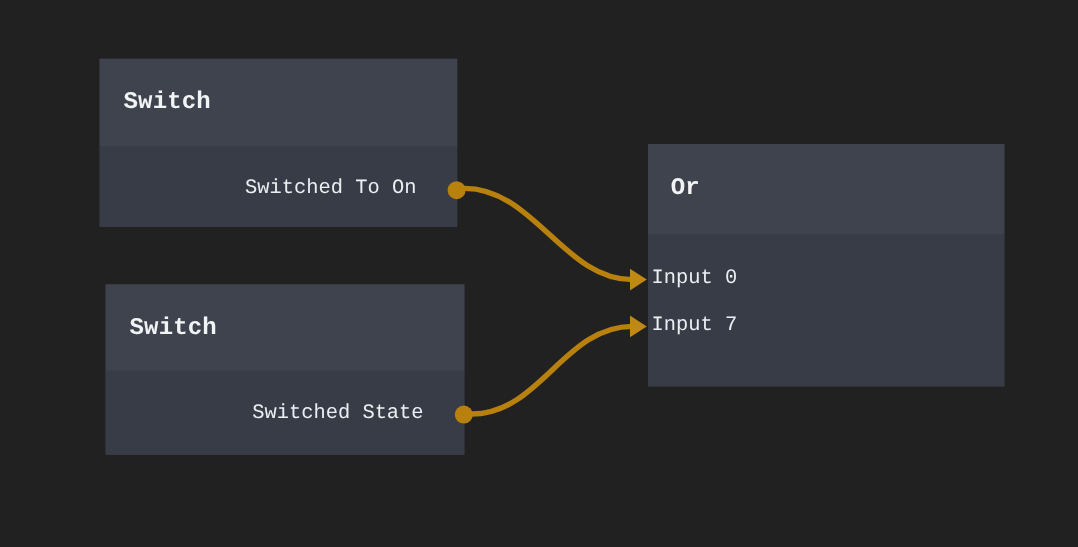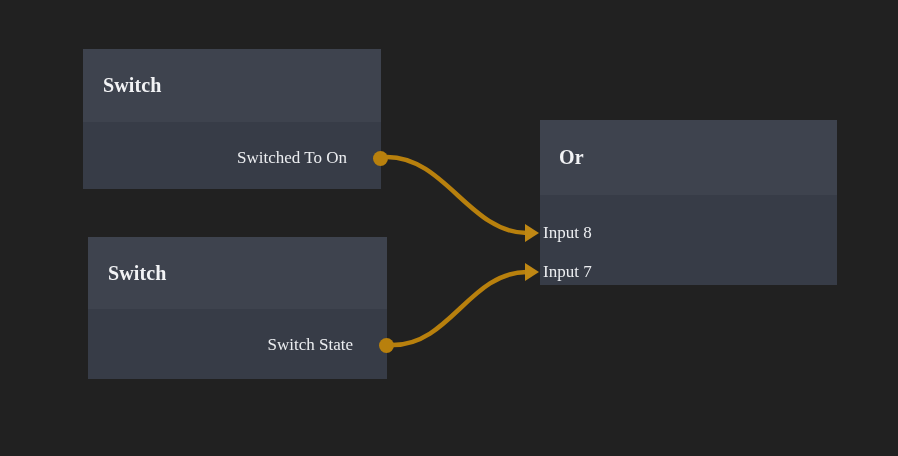--- a/index.html
+++ b/index.html
@@ -7,21 +7,21 @@
     margin: 0;
     padding: 0;
     background: #212121;
   }
   #canvas {
     position: relative;
     width: 898px;
     height: 456px;
     background: #212121;
     overflow: hidden;
-    font-family: Liberation Serif, serif;
+    font-family: Liberation Mono, monospace;
     -webkit-font-smoothing: antialiased;
   }
   #wire-layer {
     position: absolute;
     left: 0;
     top: 0;
     width: 898px;
     height: 456px;
     pointer-events: none;
     z-index: 1;
@@ -118,34 +118,34 @@
       </div>
     </div>
   </div>
 
   <div class="node" style="left:88px; top:237px; width:299px; height:142px;">
     <div class="node-header" style="height:72px; padding-left:20px;">
       <span class="node-title">Switch</span>
     </div>
     <div class="node-body">
       <div class="pin-row out" style="top:24px; right:0;">
-        <span class="pin-label out-label">Switch State</span>
+        <span class="pin-label out-label">Switched State</span>
         <span class="pin-dot"></span>
       </div>
     </div>
   </div>
 
-  <div class="node" style="left:540px; top:120px; width:297px; height:165px;">
+  <div class="node" style="left:540px; top:120px; width:297px; height:202px;">
     <div class="node-header" style="height:75px; padding-left:19px;">
       <span class="node-title">Or</span>
     </div>
     <div class="node-body">
       <div class="pin-row in" style="top:26px; left:0;">
         <span class="pin-arrow"></span>
-        <span class="pin-label in-label">Input 8</span>
+        <span class="pin-label in-label">Input 0</span>
       </div>
       <div class="pin-row in" style="top:65px; left:0;">
         <span class="pin-arrow"></span>
         <span class="pin-label in-label">Input 7</span>
       </div>
     </div>
   </div>
 
 </div>
 

